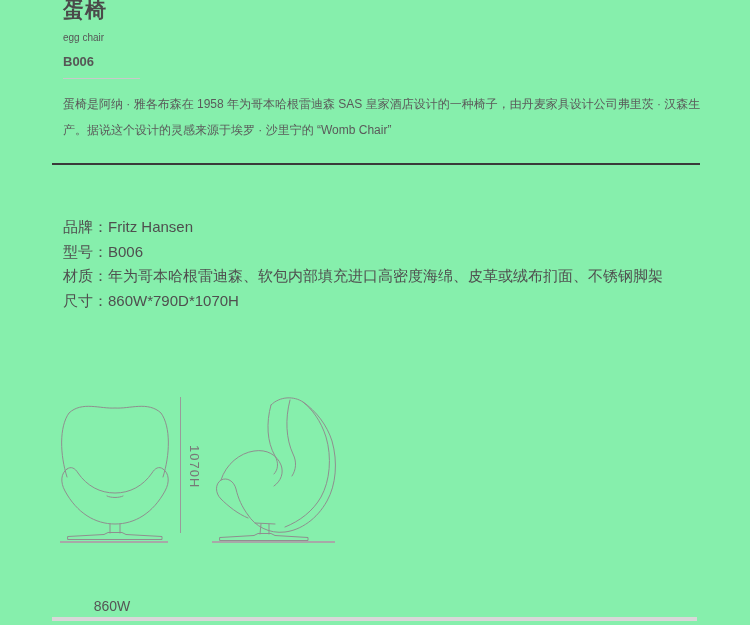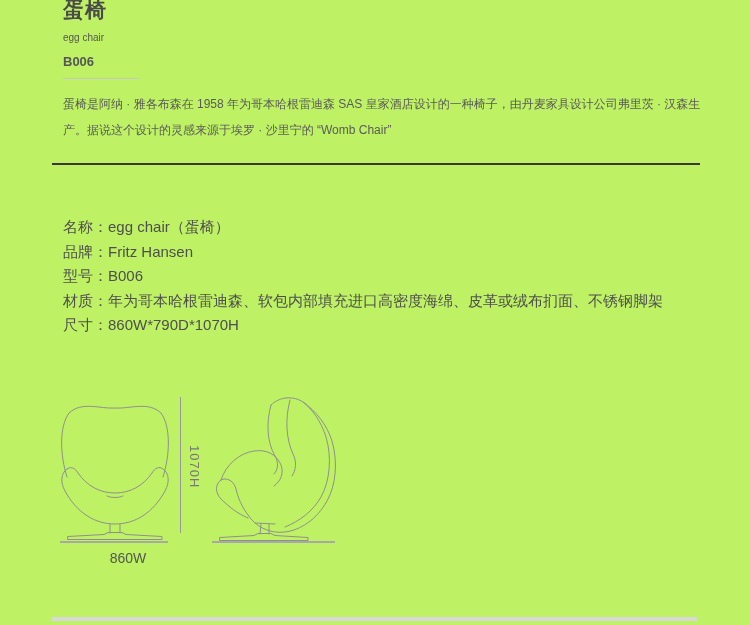--- a/index.html
+++ b/index.html
@@ -4,21 +4,21 @@
 <style>
   * { margin: 0; padding: 0; box-sizing: border-box; }
   html, body { background: #ffffff; }
   body {
     font-family: "Liberation Sans", "DejaVu Sans", sans-serif;
     width: 750px; height: 625px;
     position: relative;
     color: #595959;
     overflow: hidden;
   }
-  .page { position: absolute; inset: 0; background: #bef264; }
+  .page { position: absolute; inset: 0; background: #86efac; }
 
   
   .page-title {
     position: absolute; left: 63px; top: -4px;
     font-size: 21px; font-weight: 700; color: #4a4a4a;
     letter-spacing: 1px;
   }
   .subtitle {
     position: absolute; left: 63px; top: 32px;
     font-size: 10px; color: #565656;
@@ -77,21 +77,21 @@
   }
   .dim-line {
     position: absolute; top: 148px; height: 2px; background: #a8a8a8;
   }
   .dim-line-front { left: 3px;   width: 108px; }
   .dim-line-side  { left: 155px; width: 123px; }
   .dim-label {
     position: absolute; top: 157px;
     font-size: 14px; color: #555555; text-align: center;
   }
-  .dim-label-front { left: 17px;   width: 108px; }
+  .dim-label-front { left: 1px;   width: 108px; margin-top: 48px; }
   .dim-label-side  { left: 155px; width: 123px; }
 
   svg .stroke {
     fill: none; stroke: #8f8f8f; stroke-width: 1;
     stroke-linecap: round; stroke-linejoin: round;
   }
 </style>
 </head>
 <body>
 
@@ -100,21 +100,20 @@
   <div class="page-title">蛋椅</div>
   <div class="subtitle">egg chair</div>
   <div class="model-code">B006</div>
   <div class="small-divider"></div>
 
   <p class="description">蛋椅是阿纳 · 雅各布森在 1958 年为哥本哈根雷迪森 SAS 皇家酒店设计的一种椅子，由丹麦家具设计公司弗里茨 · 汉森生产。据说这个设计的灵感来源于埃罗 · 沙里宁的 “Womb Chair”</p>
 
   <div class="divider-dark"></div>
 
   <div class="specs">
-    <div class="spec-row">名称：egg chair（蛋椅）</div>
     <div class="spec-row">品牌：Fritz Hansen</div>
     <div class="spec-row">型号：B006</div>
     <div class="spec-row">材质：年为哥本哈根雷迪森、软包内部填充进口高密度海绵、皮革或绒布扪面、不锈钢脚架</div>
     <div class="spec-row">尺寸：860W*790D*1070H</div>
   </div>
 
   <div class="drawings">
 
     <svg class="front-svg" width="116" height="150" viewBox="0 0 116 150" xmlns="http://www.w3.org/2000/svg">
       <g class="stroke">

